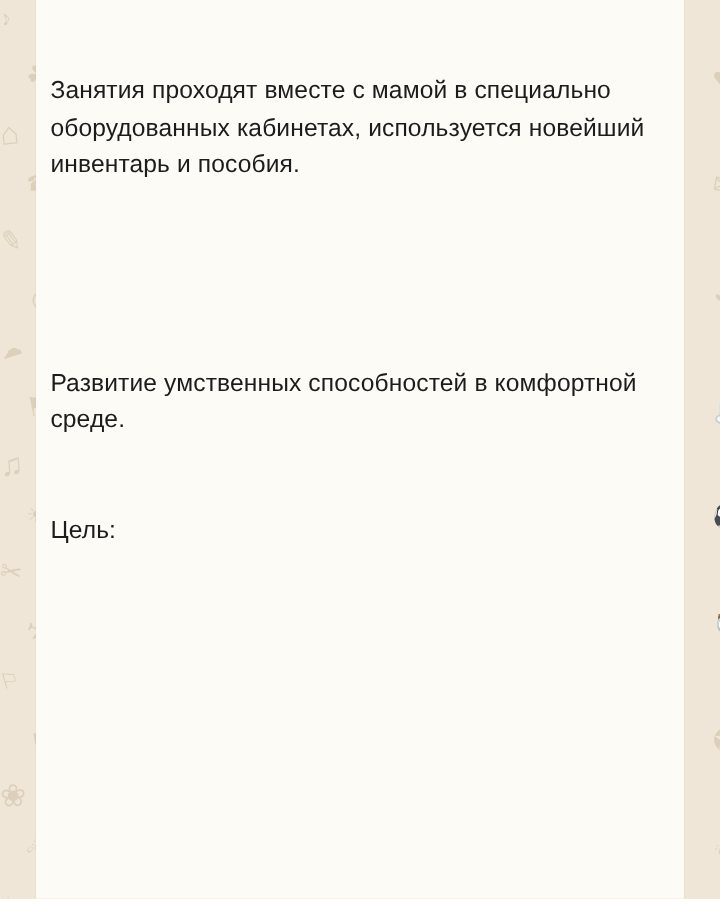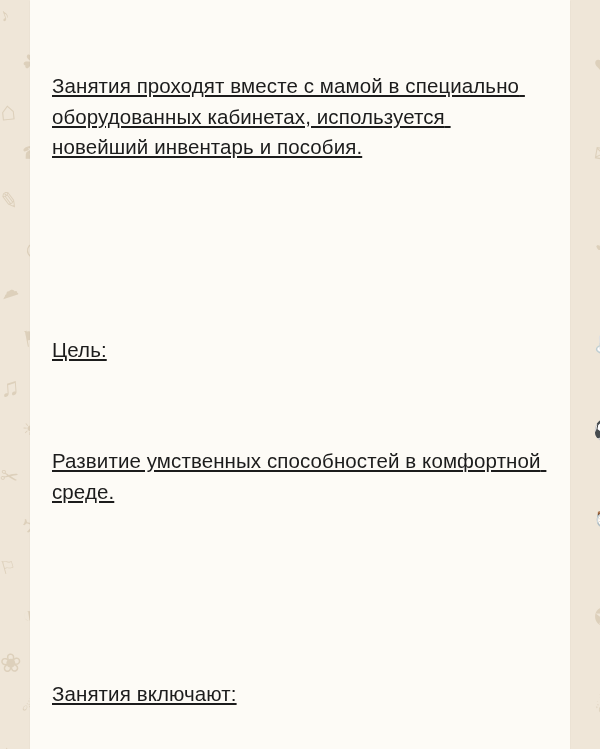--- a/index.html
+++ b/index.html
@@ -45,23 +45,22 @@
 
   .msg-text {
     font-size: 20.5px;
     line-height: 30.5px;
     color: #1c1c1c;
     letter-spacing: 0.1px;
     white-space: pre-wrap;
     word-wrap: break-word;
   }
   .para {
-    margin: 10px;
+    margin: 0;
     padding: 0;
-    text-decoration: underline;
   }
   .spacer {
     height: 30px;
   }
 </style>
 </head>
 <body>
 
 <div class="wallpaper" id="wallpaper">
     <div class="doodle" style="left: 0px; top: 6px; color: rgb(221, 208, 187); font-size: 18px; transform: rotate(-20deg);">♪</div>
@@ -88,19 +87,18 @@
     <div class="doodle" style="left: 0px; top: 650px; color: rgb(221, 208, 187); font-size: 26px; transform: rotate(-2deg);">❀</div>
     <div class="doodle" style="left: 22px; top: 696px; color: rgb(221, 208, 187); font-size: 18px; transform: rotate(5deg);">☄</div>
     <div class="doodle" style="left: 594px; top: 696px; color: rgb(221, 208, 187); font-size: 22px; transform: rotate(14deg);">☃</div>
     <div class="doodle" style="left: 0px; top: 742px; color: rgb(221, 208, 187); font-size: 22px; transform: rotate(12deg);">♪</div>
   </div>
 
 <div class="bubble">
   <div class="msg-text">
     <p class="para">Занятия проходят вместе с мамой в специально оборудованных кабинетах, используется новейший инвентарь и пособия.</p>
     <div class="spacer"></div>
+    <p class="para">Развитие умственных способностей в комфортной среде.</p>
     <p class="para">Цель:</p>
-    <p class="para">Развитие умственных способностей в комфортной среде.</p>
     <div class="spacer"></div>
-    <p class="para">Занятия включают:</p>
     
   </div>
 </div>
 
 </body></html>

